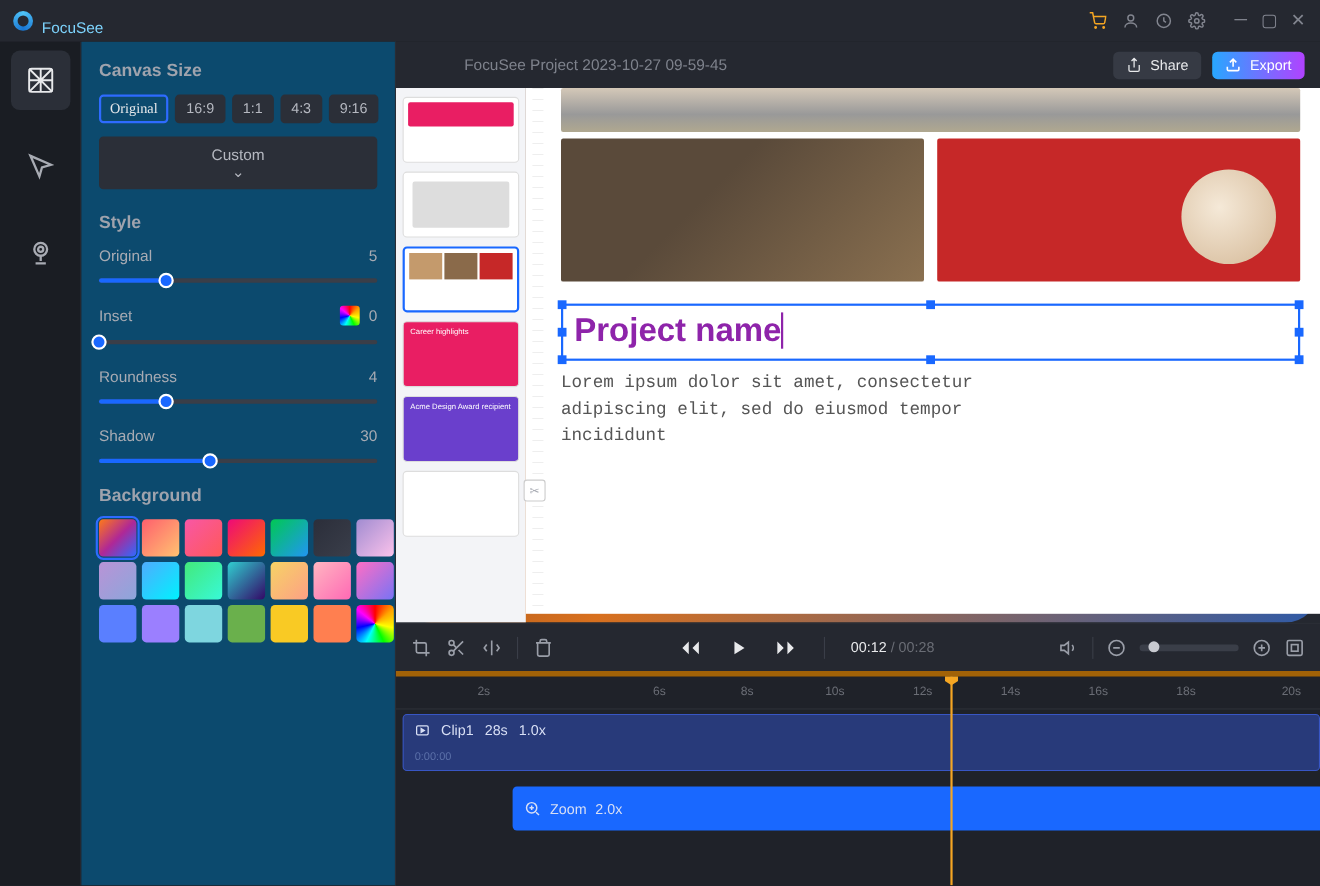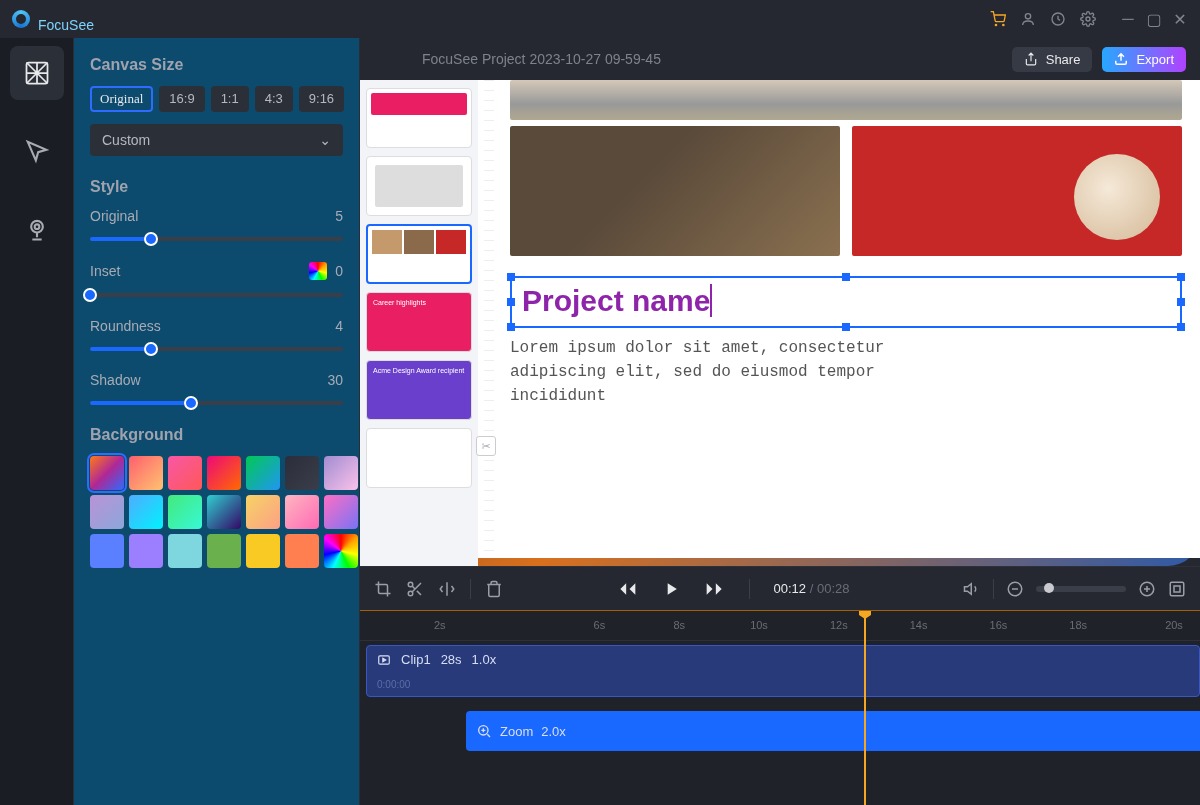--- a/index.html
+++ b/index.html
@@ -19,21 +19,21 @@
 .side-btn { width: 54px; height: 54px; border-radius: 8px; display:flex; align-items:center; justify-content:center; cursor:pointer; }
 .side-btn.active { background: #2b2f38; }
 .side-ico { width:28px; height:28px; color:#a8abb3; }
 .side-btn.active .side-ico { color:#e8e9eb; }
 
 .panel { width: 286px; background: #0c4a6e; padding: 18px 16px; overflow-y:auto; border-right:1px solid #2a2d35; }
 .section-title { color:#9fa3ad; font-size:16px; font-weight:600; margin-bottom:12px; }
 .chip-row { display:flex; gap:6px; margin-bottom:12px; }
 .chip { padding:5px 10px; background:#2b2f38; border-radius:4px; font-size:13px; color:#b5b8c0; cursor:pointer; }
 .chip.selected { background:transparent; border:2px solid #2e6bff; color:#e8e9eb; padding:3px 8px;font-family:Liberation Serif, serif; }
-.custom-dd { background:#2b2f38; border-radius:4px; padding:8px 12px; display:flex; justify-content:space-between; align-items:center; color:#b5b8c0; font-size:14px; cursor:pointer; margin-bottom:22px; }
+.custom-dd { background:#2b2f38; border-radius:4px; padding:8px 12px; display:flex; justify-content:space-between; align-items:center; color:#b5b8c0; font-size:14px; cursor:pointer; margin-bottom:22px;flex-direction:column; }
 .prop-row { display:flex; justify-content:space-between; align-items:center; margin-bottom:6px; font-size:14px; }
 .rainbow-sq { width:18px; height:18px; border-radius:3px; background:conic-gradient(red,orange,yellow,lime,cyan,blue,magenta,red); }
 .prop-val-wrap { display:flex; align-items:center; gap:8px; }
 .slider { width:100%; height:18px; position:relative; margin-bottom:14px; }
 .slider-track { position:absolute; top:7px; left:0; right:0; height:4px; background:#3a3e48; border-radius:2px; }
 .slider-fill { position:absolute; top:7px; left:0; height:4px; background:#1968ff; border-radius:2px; }
 .slider-thumb { position:absolute; top:2px; width:14px; height:14px; background:#1968ff; border:2px solid #fff; border-radius:50%; transform:translateX(-50%); }
 .bg-grid { display:grid; grid-template-columns:repeat(7, 34px); gap:5px; }
 .bg-sw { width:34px; height:34px; border-radius:4px; cursor:pointer; }
 .bg-sw.sel { outline:2px solid #2e6bff; outline-offset:1px; }
@@ -77,21 +77,21 @@
 .tb-sep { width:1px; height:20px; background:#3a3e48; }
 .tb-center { flex:1; display:flex; align-items:center; justify-content:center; gap:24px; }
 .play-ico { width:20px; height:20px; color:#e8e9eb; cursor:pointer; }
 .time-disp { font-size:13px; }
 .time-cur { color:#e8e9eb; }
 .time-tot { color:#6a6d75; }
 .tb-right { display:flex; align-items:center; gap:12px; }
 .zoom-slider { width:90px; height:6px; background:#3a3e48; border-radius:3px; position:relative; }
 .zoom-thumb { position:absolute; left:8px; top:-3px; width:10px; height:10px; background:#c8cad0; border-radius:50%; }
 
-.timeline { height:195px; background:#1f2229; border-top:1px solid #a16207; position:relative; overflow:hidden; }
+.timeline { height:195px; background:#1f2229; border-top:5px solid #a16207; position:relative; overflow:hidden; }
 .time-ruler { height:30px; position:relative; border-bottom:1px solid #2d3038; }
 .tick-label { position:absolute; top:8px; font-size:11px; color:#6a6d75; transform:translateX(-50%); }
 .playhead { position:absolute; top:0; bottom:0; width:2px; background:#f5a623; z-index:5; }
 .playhead::before { content:''; position:absolute; top:-2px; left:-5px; width:12px; height:10px; background:#f5a623; clip-path:polygon(0 0,100% 0,100% 60%,50% 100%,0 60%); }
 .track-clip { position:absolute; height:52px; border-radius:4px; display:flex; align-items:flex-start; padding:6px 10px; font-size:13px; color:#d8dff5; }
 .clip1 { left:6px; right:0; top:34px; background:#283a7a; border:1px solid #3856c4; flex-direction:column; justify-content:space-between; }
 .clip-ts { font-size:10px; color:#5a6fa8; }
 .zoom-clip { left:106px; width:760px; top:100px; height:40px; background:#1968ff; align-items:center; gap:8px; }
 </style>
 </head>

